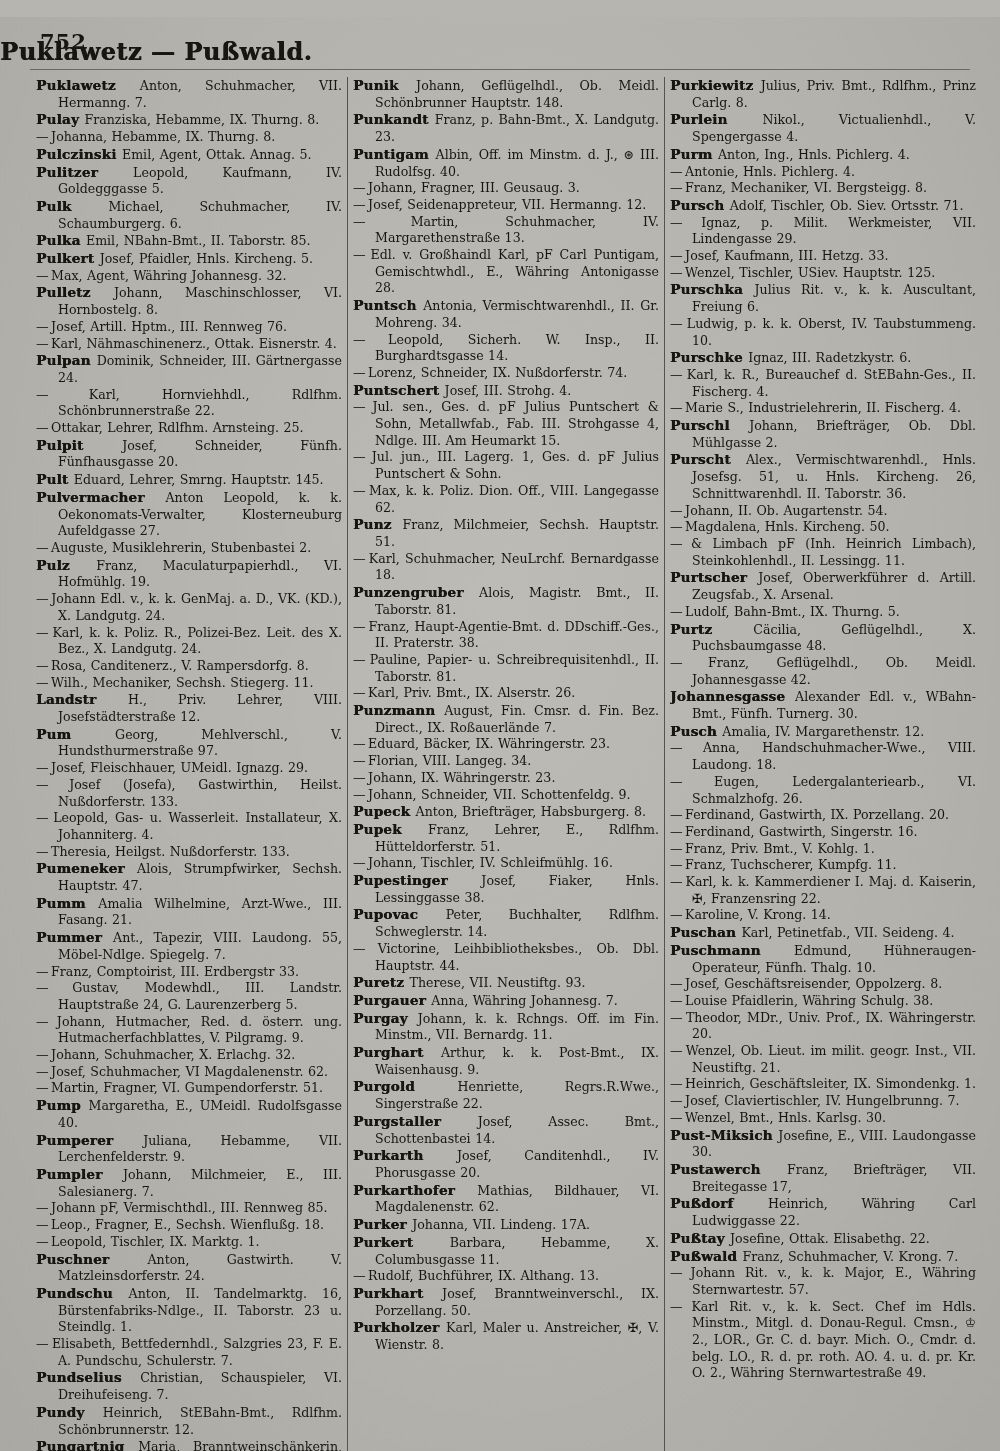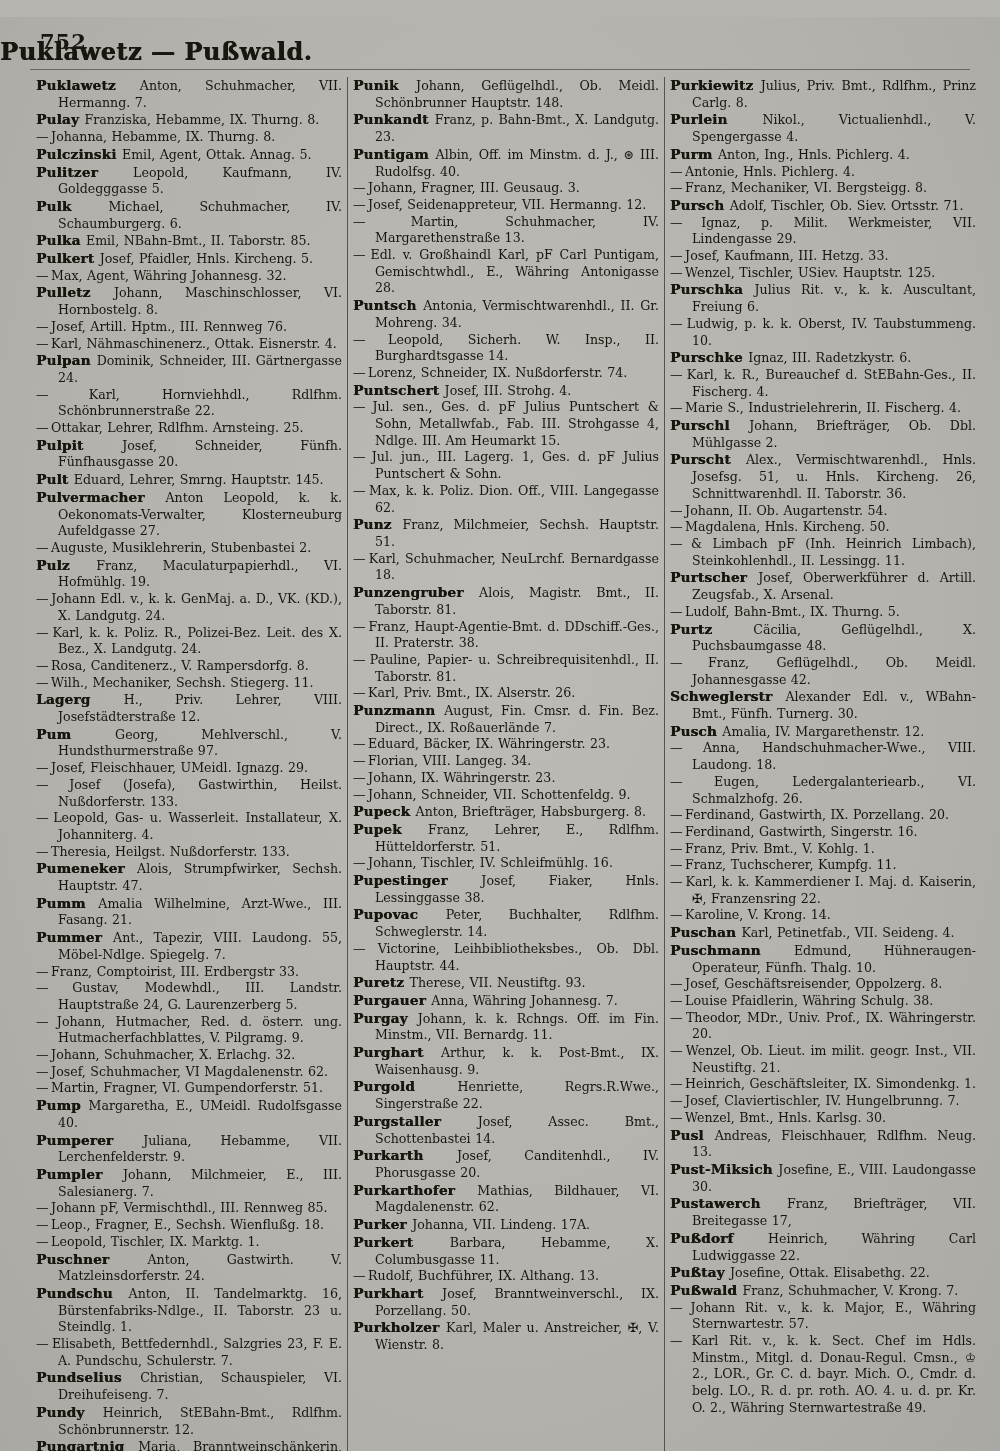--- a/index.html
+++ b/index.html
@@ -69,21 +69,21 @@
         <div class="entry"><span class="dash">— </span>Ottakar, Lehrer, Rdlfhm. Arnsteing. 25.</div>
         <div class="entry"><b>Pulpit </b>Josef, Schneider, Fünfh. Fünfhausgasse 20.</div>
         <div class="entry"><b>Pult </b>Eduard, Lehrer, Smrng. Hauptstr. 145.</div>
         <div class="entry"><b>Pulvermacher </b>Anton Leopold, k. k. Oekonomats-Verwalter, Klosterneuburg Aufeldgasse 27.</div>
         <div class="entry"><span class="dash">— </span>Auguste, Musiklehrerin, Stubenbastei 2.</div>
         <div class="entry"><b>Pulz </b>Franz, Maculaturpapierhdl., VI. Hofmühlg. 19.</div>
         <div class="entry"><span class="dash">— </span>Johann Edl. v., k. k. GenMaj. a. D., VK. (KD.), X. Landgutg. 24.</div>
         <div class="entry"><span class="dash">— </span>Karl, k. k. Poliz. R., Polizei-Bez. Leit. des X. Bez., X. Landgutg. 24.</div>
         <div class="entry"><span class="dash">— </span>Rosa, Canditenerz., V. Rampersdorfg. 8.</div>
         <div class="entry"><span class="dash">— </span>Wilh., Mechaniker, Sechsh. Stiegerg. 11.</div>
-        <div class="entry"><b>Lagerg </b>H., Priv. Lehrer, VIII. Josefstädterstraße 12.</div>
+        <div class="entry"><b>Landstr </b>H., Priv. Lehrer, VIII. Josefstädterstraße 12.</div>
         <div class="entry"><b>Pum </b>Georg, Mehlverschl., V. Hundsthurmerstraße 97.</div>
         <div class="entry"><span class="dash">— </span>Josef, Fleischhauer, UMeidl. Ignazg. 29.</div>
         <div class="entry"><span class="dash">— </span>Josef (Josefa), Gastwirthin, Heilst. Nußdorferstr. 133.</div>
         <div class="entry"><span class="dash">— </span>Leopold, Gas- u. Wasserleit. Installateur, X. Johanniterg. 4.</div>
         <div class="entry"><span class="dash">— </span>Theresia, Heilgst. Nußdorferstr. 133.</div>
         <div class="entry"><b>Pumeneker </b>Alois, Strumpfwirker, Sechsh. Hauptstr. 47.</div>
         <div class="entry"><b>Pumm </b>Amalia Wilhelmine, Arzt-Wwe., III. Fasang. 21.</div>
         <div class="entry"><b>Pummer </b>Ant., Tapezir, VIII. Laudong. 55, Möbel-Ndlge. Spiegelg. 7.</div>
         <div class="entry"><span class="dash">— </span>Franz, Comptoirist, III. Erdbergstr 33.</div>
         <div class="entry"><span class="dash">— </span>Gustav, Modewhdl., III. Landstr. Hauptstraße 24, G. Laurenzerberg 5.</div>
@@ -169,40 +169,39 @@
         <div class="entry"><span class="dash">— </span>Marie S., Industrielehrerin, II. Fischerg. 4.</div>
         <div class="entry"><b>Purschl </b>Johann, Briefträger, Ob. Dbl. Mühlgasse 2.</div>
         <div class="entry"><b>Purscht </b>Alex., Vermischtwarenhdl., Hnls. Josefsg. 51, u. Hnls. Kircheng. 26, Schnittwarenhdl. II. Taborstr. 36.</div>
         <div class="entry"><span class="dash">— </span>Johann, II. Ob. Augartenstr. 54.</div>
         <div class="entry"><span class="dash">— </span>Magdalena, Hnls. Kircheng. 50.</div>
         <div class="entry"><span class="dash">— </span>&amp; Limbach pF (Inh. Heinrich Limbach), Steinkohlenhdl., II. Lessingg. 11.</div>
         <div class="entry"><b>Purtscher </b>Josef, Oberwerkführer d. Artill. Zeugsfab., X. Arsenal.</div>
         <div class="entry"><span class="dash">— </span>Ludolf, Bahn-Bmt., IX. Thurng. 5.</div>
         <div class="entry"><b>Purtz </b>Cäcilia, Geflügelhdl., X. Puchsbaumgasse 48.</div>
         <div class="entry"><span class="dash">— </span>Franz, Geflügelhdl., Ob. Meidl. Johannesgasse 42.</div>
-        <div class="entry"><b>Schweglerstr </b>Alexander Edl. v., WBahn-Bmt., Fünfh. Turnerg. 30.</div>
+        <div class="entry"><b>Johannesgasse </b>Alexander Edl. v., WBahn-Bmt., Fünfh. Turnerg. 30.</div>
         <div class="entry"><b>Pusch </b>Amalia, IV. Margarethenstr. 12.</div>
         <div class="entry"><span class="dash">— </span>Anna, Handschuhmacher-Wwe., VIII. Laudong. 18.</div>
         <div class="entry"><span class="dash">— </span>Eugen, Ledergalanteriearb., VI. Schmalzhofg. 26.</div>
         <div class="entry"><span class="dash">— </span>Ferdinand, Gastwirth, IX. Porzellang. 20.</div>
         <div class="entry"><span class="dash">— </span>Ferdinand, Gastwirth, Singerstr. 16.</div>
         <div class="entry"><span class="dash">— </span>Franz, Priv. Bmt., V. Kohlg. 1.</div>
         <div class="entry"><span class="dash">— </span>Franz, Tuchscherer, Kumpfg. 11.</div>
         <div class="entry"><span class="dash">— </span>Karl, k. k. Kammerdiener I. Maj. d. Kaiserin, ✠, Franzensring 22.</div>
         <div class="entry"><span class="dash">— </span>Karoline, V. Krong. 14.</div>
         <div class="entry"><b>Puschan </b>Karl, Petinetfab., VII. Seideng. 4.</div>
         <div class="entry"><b>Puschmann </b>Edmund, Hühneraugen-Operateur, Fünfh. Thalg. 10.</div>
         <div class="entry"><span class="dash">— </span>Josef, Geschäftsreisender, Oppolzerg. 8.</div>
         <div class="entry"><span class="dash">— </span>Louise Pfaidlerin, Währing Schulg. 38.</div>
         <div class="entry"><span class="dash">— </span>Theodor, MDr., Univ. Prof., IX. Währingerstr. 20.</div>
         <div class="entry"><span class="dash">— </span>Wenzel, Ob. Lieut. im milit. geogr. Inst., VII. Neustiftg. 21.</div>
         <div class="entry"><span class="dash">— </span>Heinrich, Geschäftsleiter, IX. Simondenkg. 1.</div>
         <div class="entry"><span class="dash">— </span>Josef, Claviertischler, IV. Hungelbrunng. 7.</div>
         <div class="entry"><span class="dash">— </span>Wenzel, Bmt., Hnls. Karlsg. 30.</div>
-        <div class="entry"><b>Pusl </b>Andreas, Fleischhauer, Rdlfhm. Neug. 13.</div>
         <div class="entry"><b>Pust-Miksich </b>Josefine, E., VIII. Laudongasse 30.</div>
         <div class="entry"><b>Pustawerch </b>Franz, Briefträger, VII. Breitegasse 17,</div>
         <div class="entry"><b>Pußdorf </b>Heinrich, Währing Carl Ludwiggasse 22.</div>
         <div class="entry"><b>Pußtay </b>Josefine, Ottak. Elisabethg. 22.</div>
         <div class="entry"><b>Pußwald </b>Franz, Schuhmacher, V. Krong. 7.</div>
         <div class="entry"><span class="dash">— </span>Johann Rit. v., k. k. Major, E., Währing Sternwartestr. 57.</div>
         <div class="entry"><span class="dash">— </span>Karl Rit. v., k. k. Sect. Chef im Hdls. Minstm., Mitgl. d. Donau-Regul. Cmsn., ♔ 2., LOR., Gr. C. d. bayr. Mich. O., Cmdr. d. belg. LO., R. d. pr. roth. AO. 4. u. d. pr. Kr. O. 2., Währing Sternwartestraße 49.</div>
       </div>
   </div>
 </div>

